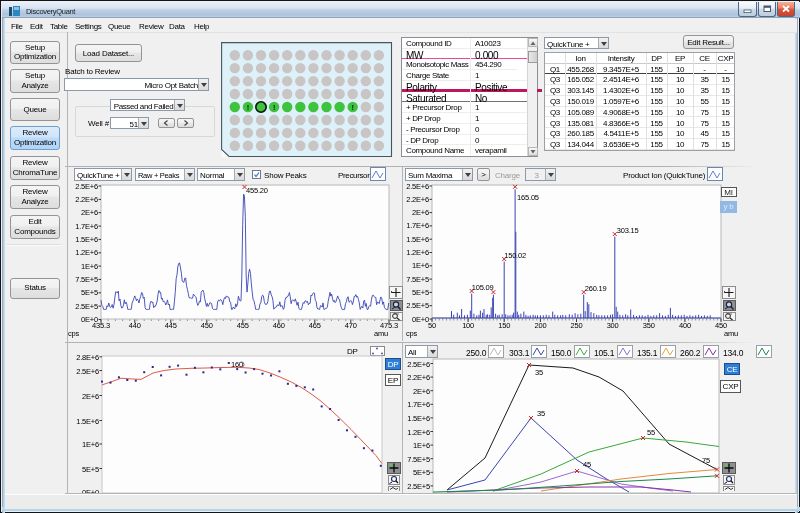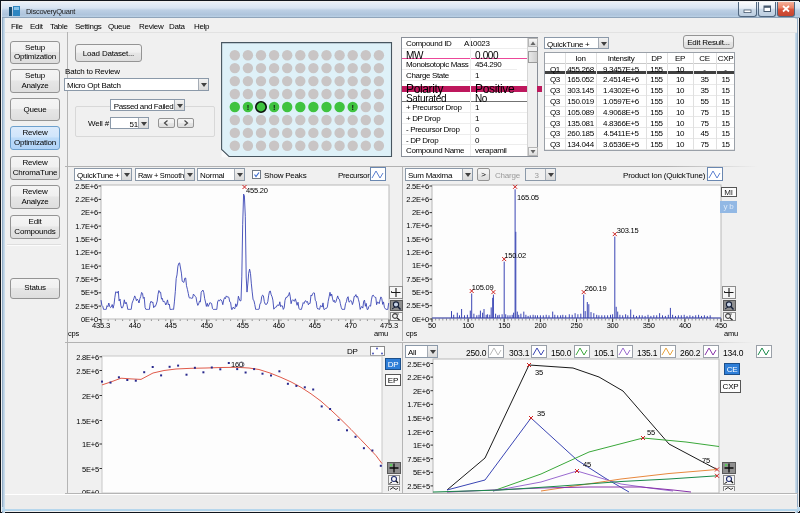--- a/index.html
+++ b/index.html
@@ -96,21 +96,21 @@
 <div class="btn sideb" style="top:213.5px;height:24px">
       <span>Edit<br>Compounds</span>
     </div>
 <div class="btn sideb" style="top:276.5px;height:21px">
       <span>Status</span>
     </div>
 
 <div class="btn abs" style="left:74px;top:43px;width:67px;height:18px;line-height:17px">Load Dataset...</div>
 <div class="lbl" style="left:64px;top:66px">Batch to Review</div>
 <div class="combo" style="left:63px;top:77px;width:145px;height:13px">
-      <span class="ctext" style="text-align:left">Micro Opt Batch</span>
+      <span class="ctext" style="text-align:right">Micro Opt Batch</span>
       <span class="ar"></span>
     </div>
 <div class="abs" style="left:74px;top:105px;width:140px;height:31px;border:1px solid #d8d8d8;border-radius:2px"></div>
 <div class="combo" style="left:109px;top:98px;width:75px;height:12px">
       <span class="ctext" style="text-align:center;letter-spacing:-0.4px">Passed and Failed</span>
       <span class="ar"></span>
     </div>
 <div class="lbl" style="left:87px;top:118px">Well #</div>
 <div class="combo" style="left:109px;top:116px;width:39px;height:12px">
       <span class="ctext" style="text-align:right">51</span>
@@ -223,35 +223,35 @@
       <circle cx="92.4" cy="103.8" r="5.2" fill="#c9c5c5"></circle>
       <circle cx="105.5" cy="103.8" r="5.2" fill="#c9c5c5"></circle>
       <circle cx="118.6" cy="103.8" r="5.2" fill="#c9c5c5"></circle>
       <circle cx="131.7" cy="103.8" r="5.2" fill="#c9c5c5"></circle>
       <circle cx="144.8" cy="103.8" r="5.2" fill="#c9c5c5"></circle>
       <circle cx="157.9" cy="103.8" r="5.2" fill="#c9c5c5"></circle>
     </svg>
 <div class="abs" style="left:400px;top:36px;width:137px;height:120px;background:#fff;border:1px solid #898f98">
       <div class="abs" style="left:0;top:0px;width:126px;height:10.73px;border-bottom:1px solid #ededed;font-size:8px;letter-spacing:-0.35px">
         <span class="abs" style="left:4px;top:1px;white-space:nowrap">Compound ID</span>
-        <span class="abs" style="left:62px;top:1px;white-space:nowrap">A10023</span>
+        <span class="abs" style="left:73px;top:1px;white-space:nowrap">A10023</span>
       </div>
       <div class="abs" style="left:0;top:10.73px;width:126px;height:10.73px;border-bottom:1px solid #ec4899;font-size:10px;letter-spacing:-0.35px">
         <span class="abs" style="left:4px;top:1px;white-space:nowrap">MW</span>
         <span class="abs" style="left:73px;top:1px;white-space:nowrap">0.000</span>
       </div>
       <div class="abs" style="left:0;top:21.46px;width:115px;height:10.73px;border-bottom:1px solid #ededed;font-size:8px;letter-spacing:-0.35px">
         <span class="abs" style="left:4px;top:1px;white-space:nowrap">Monoisotopic Mass</span>
         <span class="abs" style="left:73px;top:1px;white-space:nowrap">454.290</span>
       </div>
       <div class="abs" style="left:0;top:32.19px;width:126px;height:10.73px;border-bottom:1px solid #ededed;font-size:8px;letter-spacing:-0.35px">
         <span class="abs" style="left:4px;top:1px;white-space:nowrap">Charge State</span>
         <span class="abs" style="left:73px;top:1px;white-space:nowrap">1</span>
       </div>
-      <div class="abs" style="left:0;top:42.92px;width:140px;height:10.73px;border-bottom:6px solid #be185d;font-size:12px;letter-spacing:-0.35px">
+      <div class="abs" style="left:0;top:42.92px;width:140px;height:10.73px;border-bottom:3px solid #be185d;font-size:10px;letter-spacing:-0.35px">
         <span class="abs" style="left:4px;top:1px;white-space:nowrap">Polarity</span>
         <span class="abs" style="left:73px;top:1px;white-space:nowrap">Positive</span>
       </div>
       <div class="abs" style="left:0;top:53.650000000000006px;width:126px;height:10.73px;border-bottom:1px solid #737373;font-size:10px;letter-spacing:-0.35px">
         <span class="abs" style="left:4px;top:1px;white-space:nowrap">Saturated</span>
         <span class="abs" style="left:73px;top:1px;white-space:nowrap">No</span>
       </div>
       <div class="abs" style="left:0;top:64.38000000000001px;width:126px;height:10.73px;border-bottom:1px solid #ededed;font-size:8px;letter-spacing:-0.35px">
         <span class="abs" style="left:4px;top:1px;white-space:nowrap">+ Precursor Drop</span>
         <span class="abs" style="left:73px;top:1px;white-space:nowrap">1</span>
@@ -293,21 +293,21 @@
     <div class="abs" style="left:543px;top:51px;width:191px;height:99px;background:#fff;border:1px solid #9aa0a8;font-size:8px;letter-spacing:-0.35px">
       <div class="abs" style="left:0;top:0;width:189px;height:10.5px;border-bottom:1px solid #c9c9c9">
         <span class="tabcell" style="left:0px;top:1px;width:20px"></span>
         <span class="tabcell" style="left:20px;top:1px;width:31px">Ion</span>
         <span class="tabcell" style="left:51px;top:1px;width:50px">Intensity</span>
         <span class="tabcell" style="left:101px;top:1px;width:21px">DP</span>
         <span class="tabcell" style="left:122px;top:1px;width:26px">EP</span>
         <span class="tabcell" style="left:148px;top:1px;width:23px">CE</span>
         <span class="tabcell" style="left:171px;top:1px;width:19px">CXP</span>
       </div>
-      <div class="abs" style="left:0;top:10.5px;width:189px;height:10.8px;border-bottom:3px solid #404040">
+      <div class="abs" style="left:0;top:10.5px;width:189px;height:10.8px;border-bottom:1px solid #404040">
         <span class="tabcell" style="left:0px;top:1px;width:20px">Q1</span>
         <span class="tabcell" style="left:20px;top:1px;width:31px">455.268</span>
         <span class="tabcell" style="left:51px;top:1px;width:50px">9.3457E+5</span>
         <span class="tabcell" style="left:101px;top:1px;width:21px">155</span>
         <span class="tabcell" style="left:122px;top:1px;width:26px">10</span>
         <span class="tabcell" style="left:148px;top:1px;width:23px">-</span>
         <span class="tabcell" style="left:171px;top:1px;width:19px">-</span>
       </div>
       <div class="abs" style="left:0;top:21.3px;width:189px;height:10.8px;border-bottom:1px solid #e8e8e8">
         <span class="tabcell" style="left:0px;top:1px;width:20px">Q3</span>
@@ -382,21 +382,21 @@
 <div class="abs" style="left:64px;top:164.5px;width:700px;height:1px;background:linear-gradient(90deg,#b2b2b2 86%,rgba(178,178,178,0) 99%)"></div>
     <div class="abs" style="left:401px;top:165px;width:1px;height:175px;background:#b5b5b5"></div>
     <div class="abs" style="left:64px;top:340.5px;width:697px;height:1px;background:linear-gradient(90deg,#b2b2b2 86%,rgba(178,178,178,0) 99%)"></div>
     <div class="abs" style="left:401px;top:341px;width:1px;height:151px;background:#b5b5b5"></div>
     <div class="abs" style="left:64px;top:492px;width:733px;height:1px;background:#b5b5b5"></div>
     <div class="combo" style="left:73px;top:167px;width:58px;height:13px">
       <span class="ctext">QuickTune +</span>
       <span class="ar"></span>
     </div>
     <div class="combo" style="left:134px;top:167px;width:60px;height:13px">
-      <span class="ctext" style="font-size:7.5px;letter-spacing:-0.3px">Raw + Smooth</span>
+      <span class="ctext" style="font-size:7.5px;letter-spacing:-0.3px">Raw + Peaks</span>
       <span class="ar"></span>
     </div>
     <div class="combo" style="left:196px;top:167px;width:48px;height:13px">
       <span class="ctext">Normal</span>
       <span class="ar"></span>
     </div>
     <div class="abs" style="left:251px;top:169px;width:9px;height:9px;background:#fff;border:1px solid #707a86"></div>
     <svg class="abs" style="left:251px;top:169px" width="10" height="10">
       <path d="M2.5 4.5 L4 6.5 L7 2.5" stroke="#3a6cd0" stroke-width="1.2" fill="none"></path>
     </svg>

